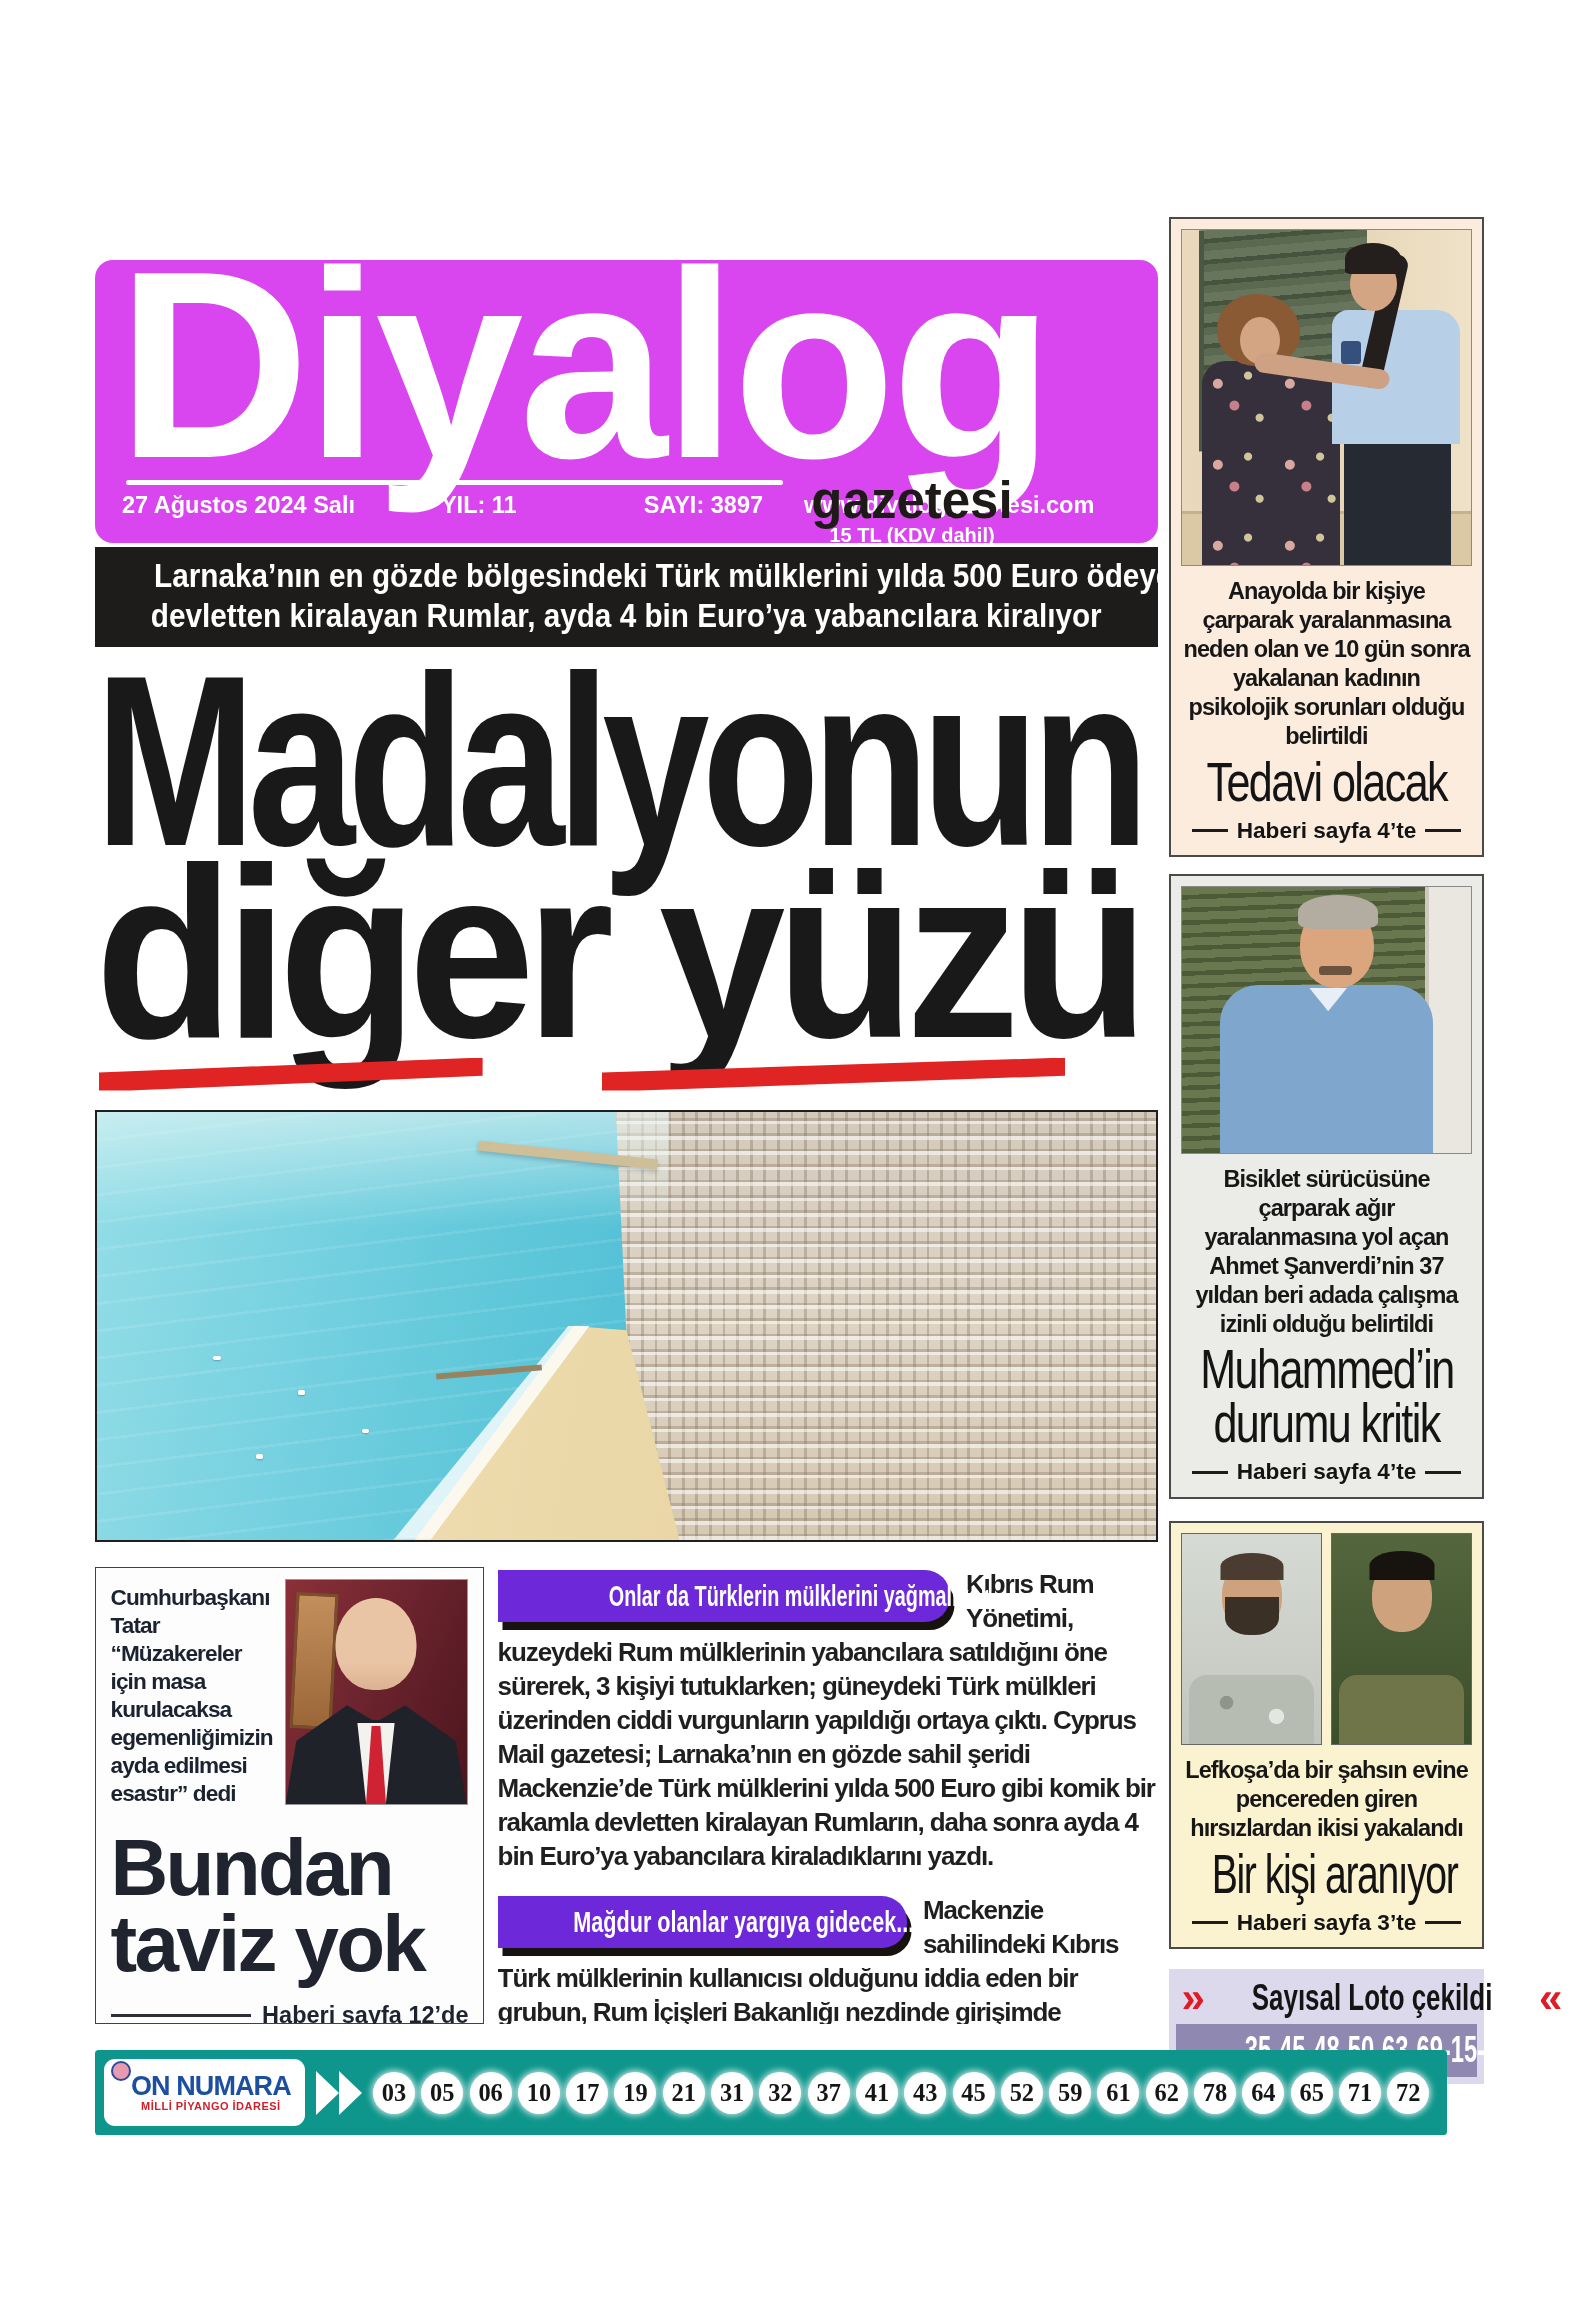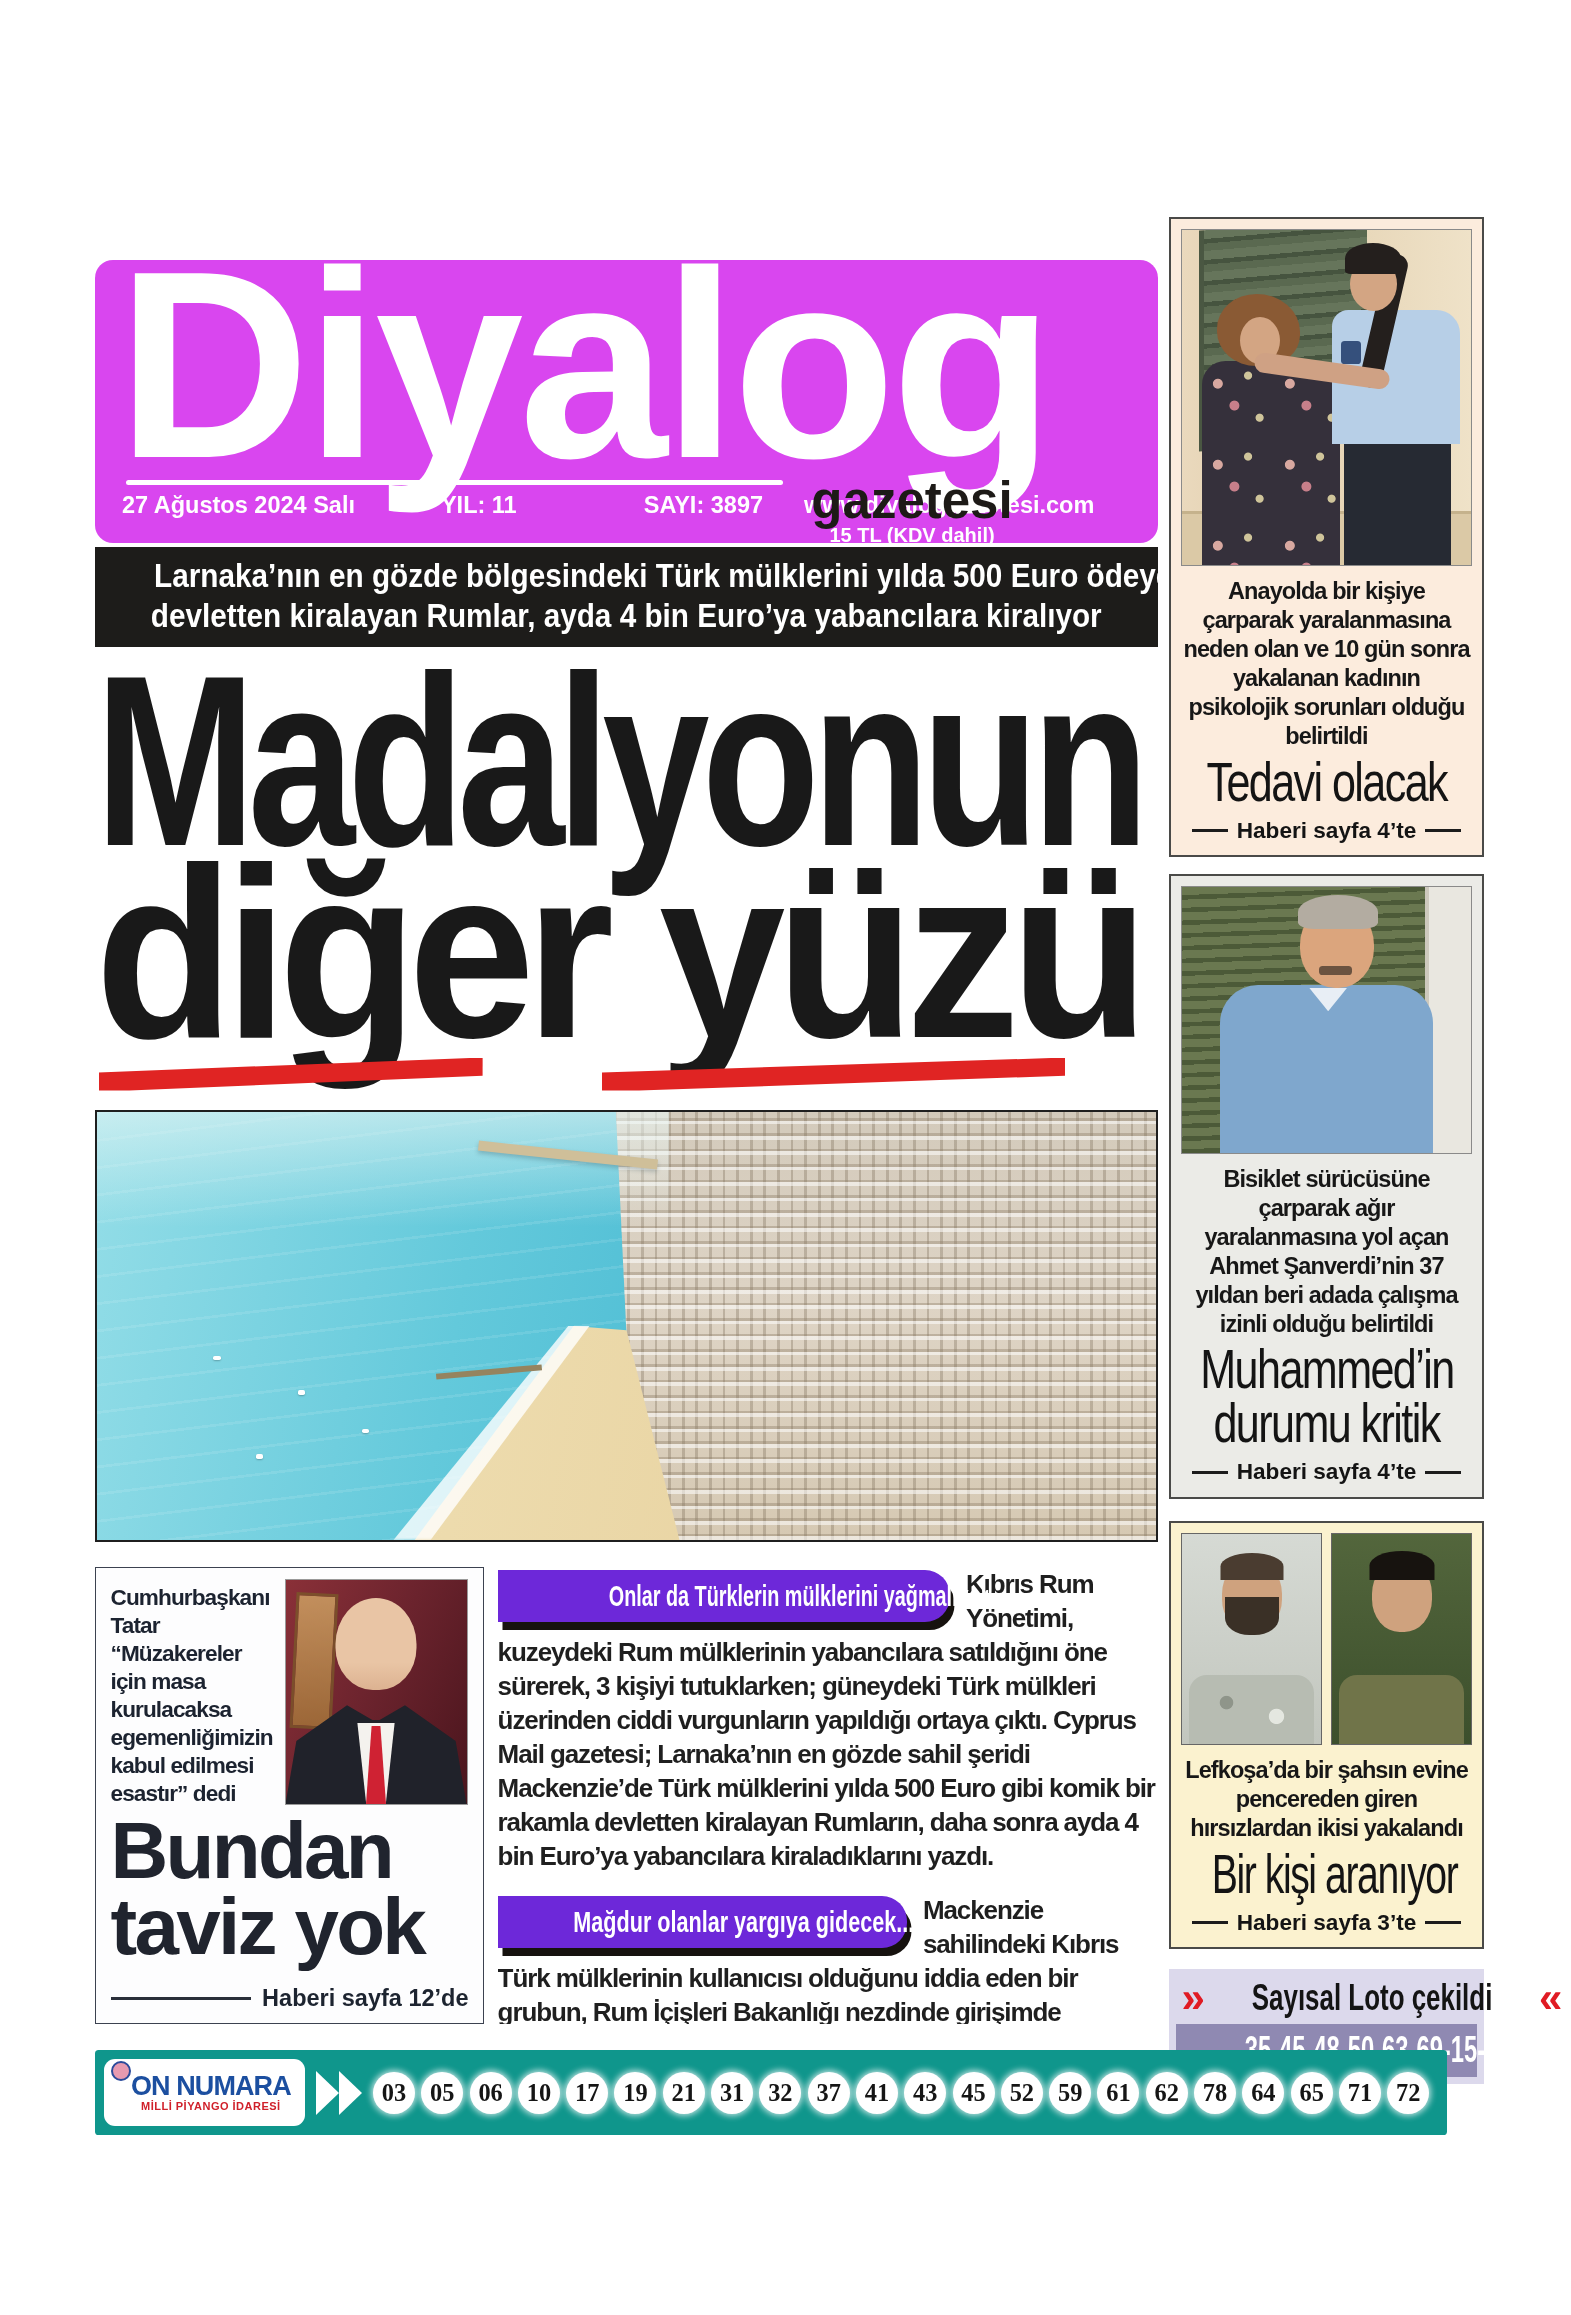--- a/index.html
+++ b/index.html
@@ -88,21 +88,21 @@
   .t-frame { position:absolute; left:7.2px; top:12.7px; width:42px; height:136px; transform:rotate(3deg);
     background:linear-gradient(#d8b06a,#a97c3a); opacity:.75; border:3.6px solid #7a5a28; }
   .t-head { position:absolute; left:50%; top:18px; transform:translateX(-50%); width:81px; height:92px;
     background:linear-gradient(#e9c5a5 70%, #dcb291); border-radius:50% 50% 46% 46%; }
   .t-suit { position:absolute; bottom:0; left:0; right:0; height:105px; background:#20222a;
     clip-path:polygon(0 100%, 6% 40%, 34% 6%, 48% 20%, 52% 20%, 66% 6%, 94% 40%, 100% 100%); }
   .t-shirt { position:absolute; bottom:0; left:50%; transform:translateX(-50%); width:49px; height:81px; background:#f4f2ee;
     clip-path:polygon(12% 0, 88% 0, 70% 100%, 30% 100%); }
   .t-tie { position:absolute; bottom:0; left:50%; transform:translateX(-50%); width:20px; height:78px; background:#cf2233;
     clip-path:polygon(28% 0, 72% 0, 100% 100%, 0 100%); }
-  .la-headline { margin-top:5px; font-size:80px; font-weight:bold; letter-spacing:-2.7px; line-height:76px; color:#20242e; }
+  .la-headline { margin-top:22px; font-size:80px; font-weight:bold; letter-spacing:-2.7px; line-height:76px; color:#20242e; }
   .la-ref { display:flex; align-items:center; gap:11px; margin-top:20px; }
   .la-ref .ln { flex:1; height:2.7px; background:#2a2f3a; }
   .la-ref .txt { font-size:23.5px; font-weight:bold; color:#1d2430; white-space:nowrap; }
 
   
   .center-articles { flex:1; overflow:hidden; }
   .red-label { float:left; background:#6d28d9; color:#fff; font-weight:bold;
     border-radius:0 25px 25px 0; box-shadow:4.5px 8.1px 0 #16120f;
     margin:3.6px 16.3px 11px 0; padding:9px 9px; text-align:center; }
   .red-label .cond { font-size:30px; }
@@ -247,21 +247,21 @@
         <div class="boat b1"></div>
         <div class="boat b2"></div>
         <div class="boat b3"></div>
         <div class="boat b4"></div>
       </figure>
 
       <div class="bottom-row">
 
         <section class="left-article">
           <div class="la-top">
-            <div class="la-kicker">Cumhurbaşkanı Tatar “Müzakereler için masa kurulacaksa egemenliğimizin kabul edilmesi esastır” dedi</div>
+            <div class="la-kicker">Cumhurbaşkanı Tatar “Müzakereler için masa kurulacaksa egemenliğimizin ayda edilmesi esastır” dedi</div>
             <div class="ph-tatar">
               <div class="t-frame"></div>
               <div class="t-head"></div>
               <div class="t-suit"></div>
               <div class="t-shirt"></div>
               <div class="t-tie"></div>
             </div>
           </div>
           <h2 class="la-headline">
             <span>Bundan</span><br>

